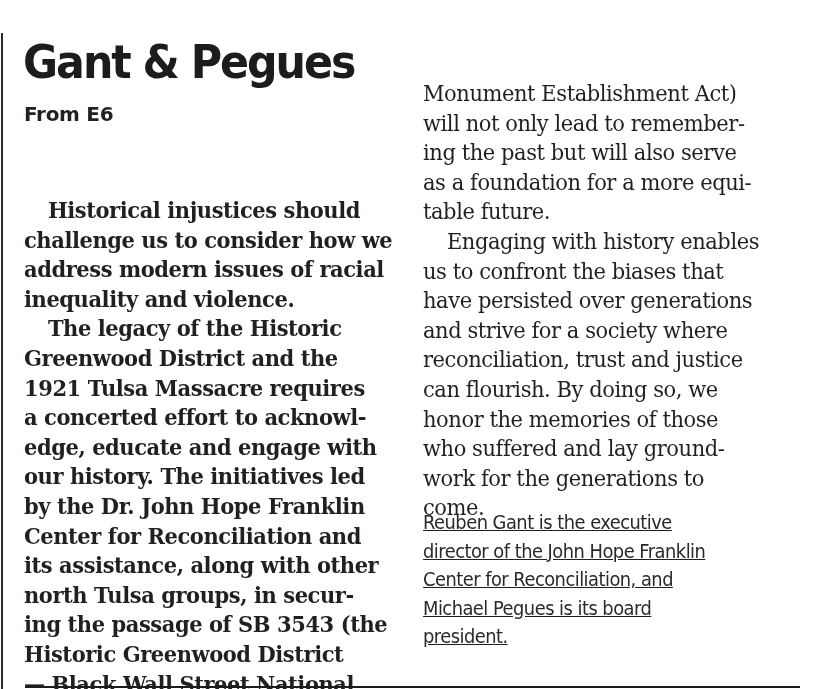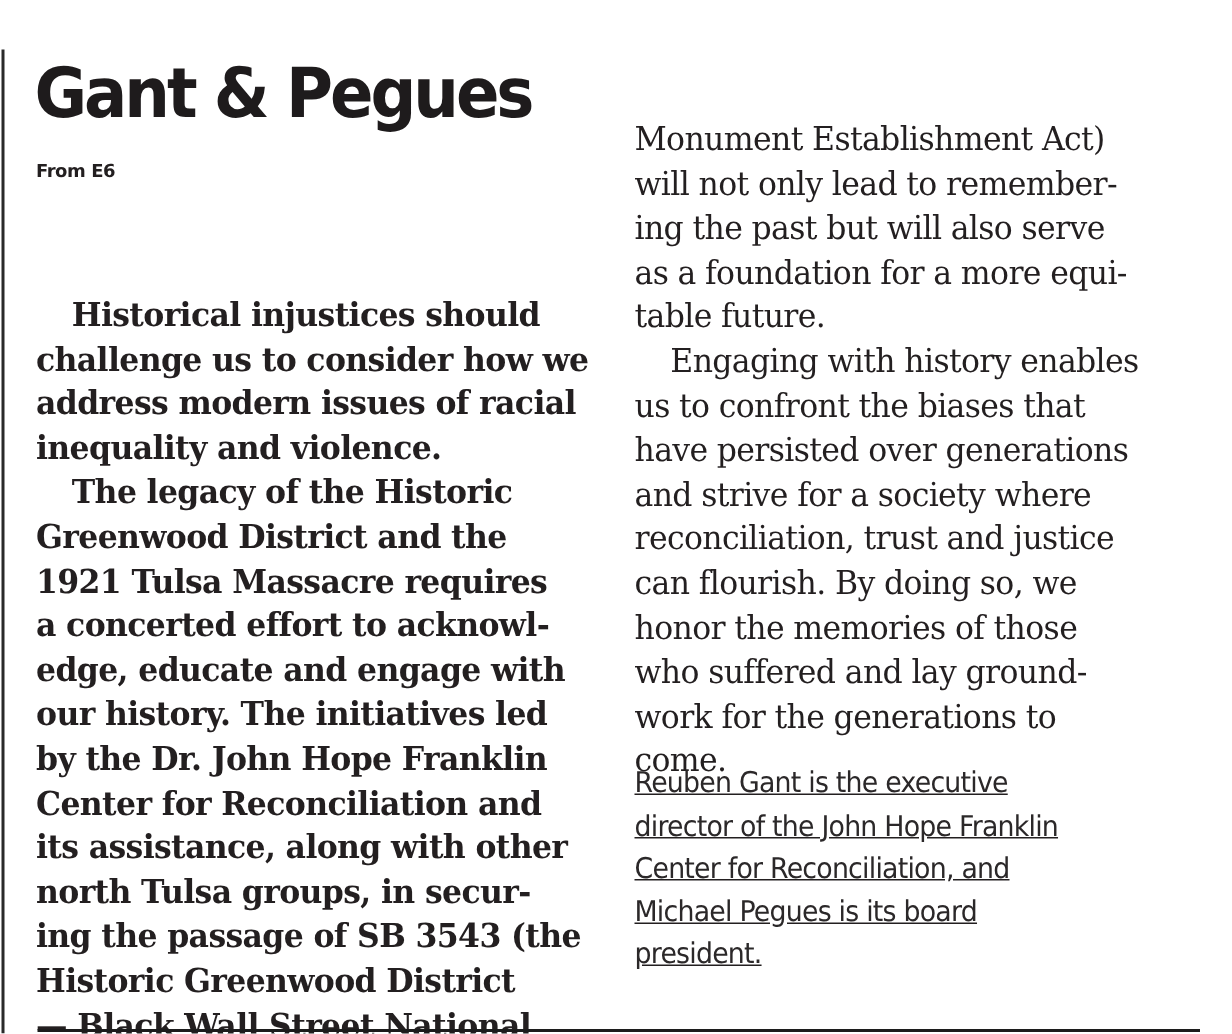--- a/index.html
+++ b/index.html
@@ -44,21 +44,21 @@
       transform: scaleX(0.93);
       transform-origin: left top;
       white-space: nowrap;
     }
     .jump {
       position: absolute;
       left: 24px;
       top: 104px;
       font-family: "DejaVu Sans", sans-serif;
       font-weight: bold;
-      font-size: 12px;
+      font-size: 20px;
       line-height: 20px;
       color: #231f20;
       letter-spacing: -0.3px;
       white-space: nowrap;
     }
     .col {
       position: absolute;
       top: 0;
       margin-top: 40px;
     }

